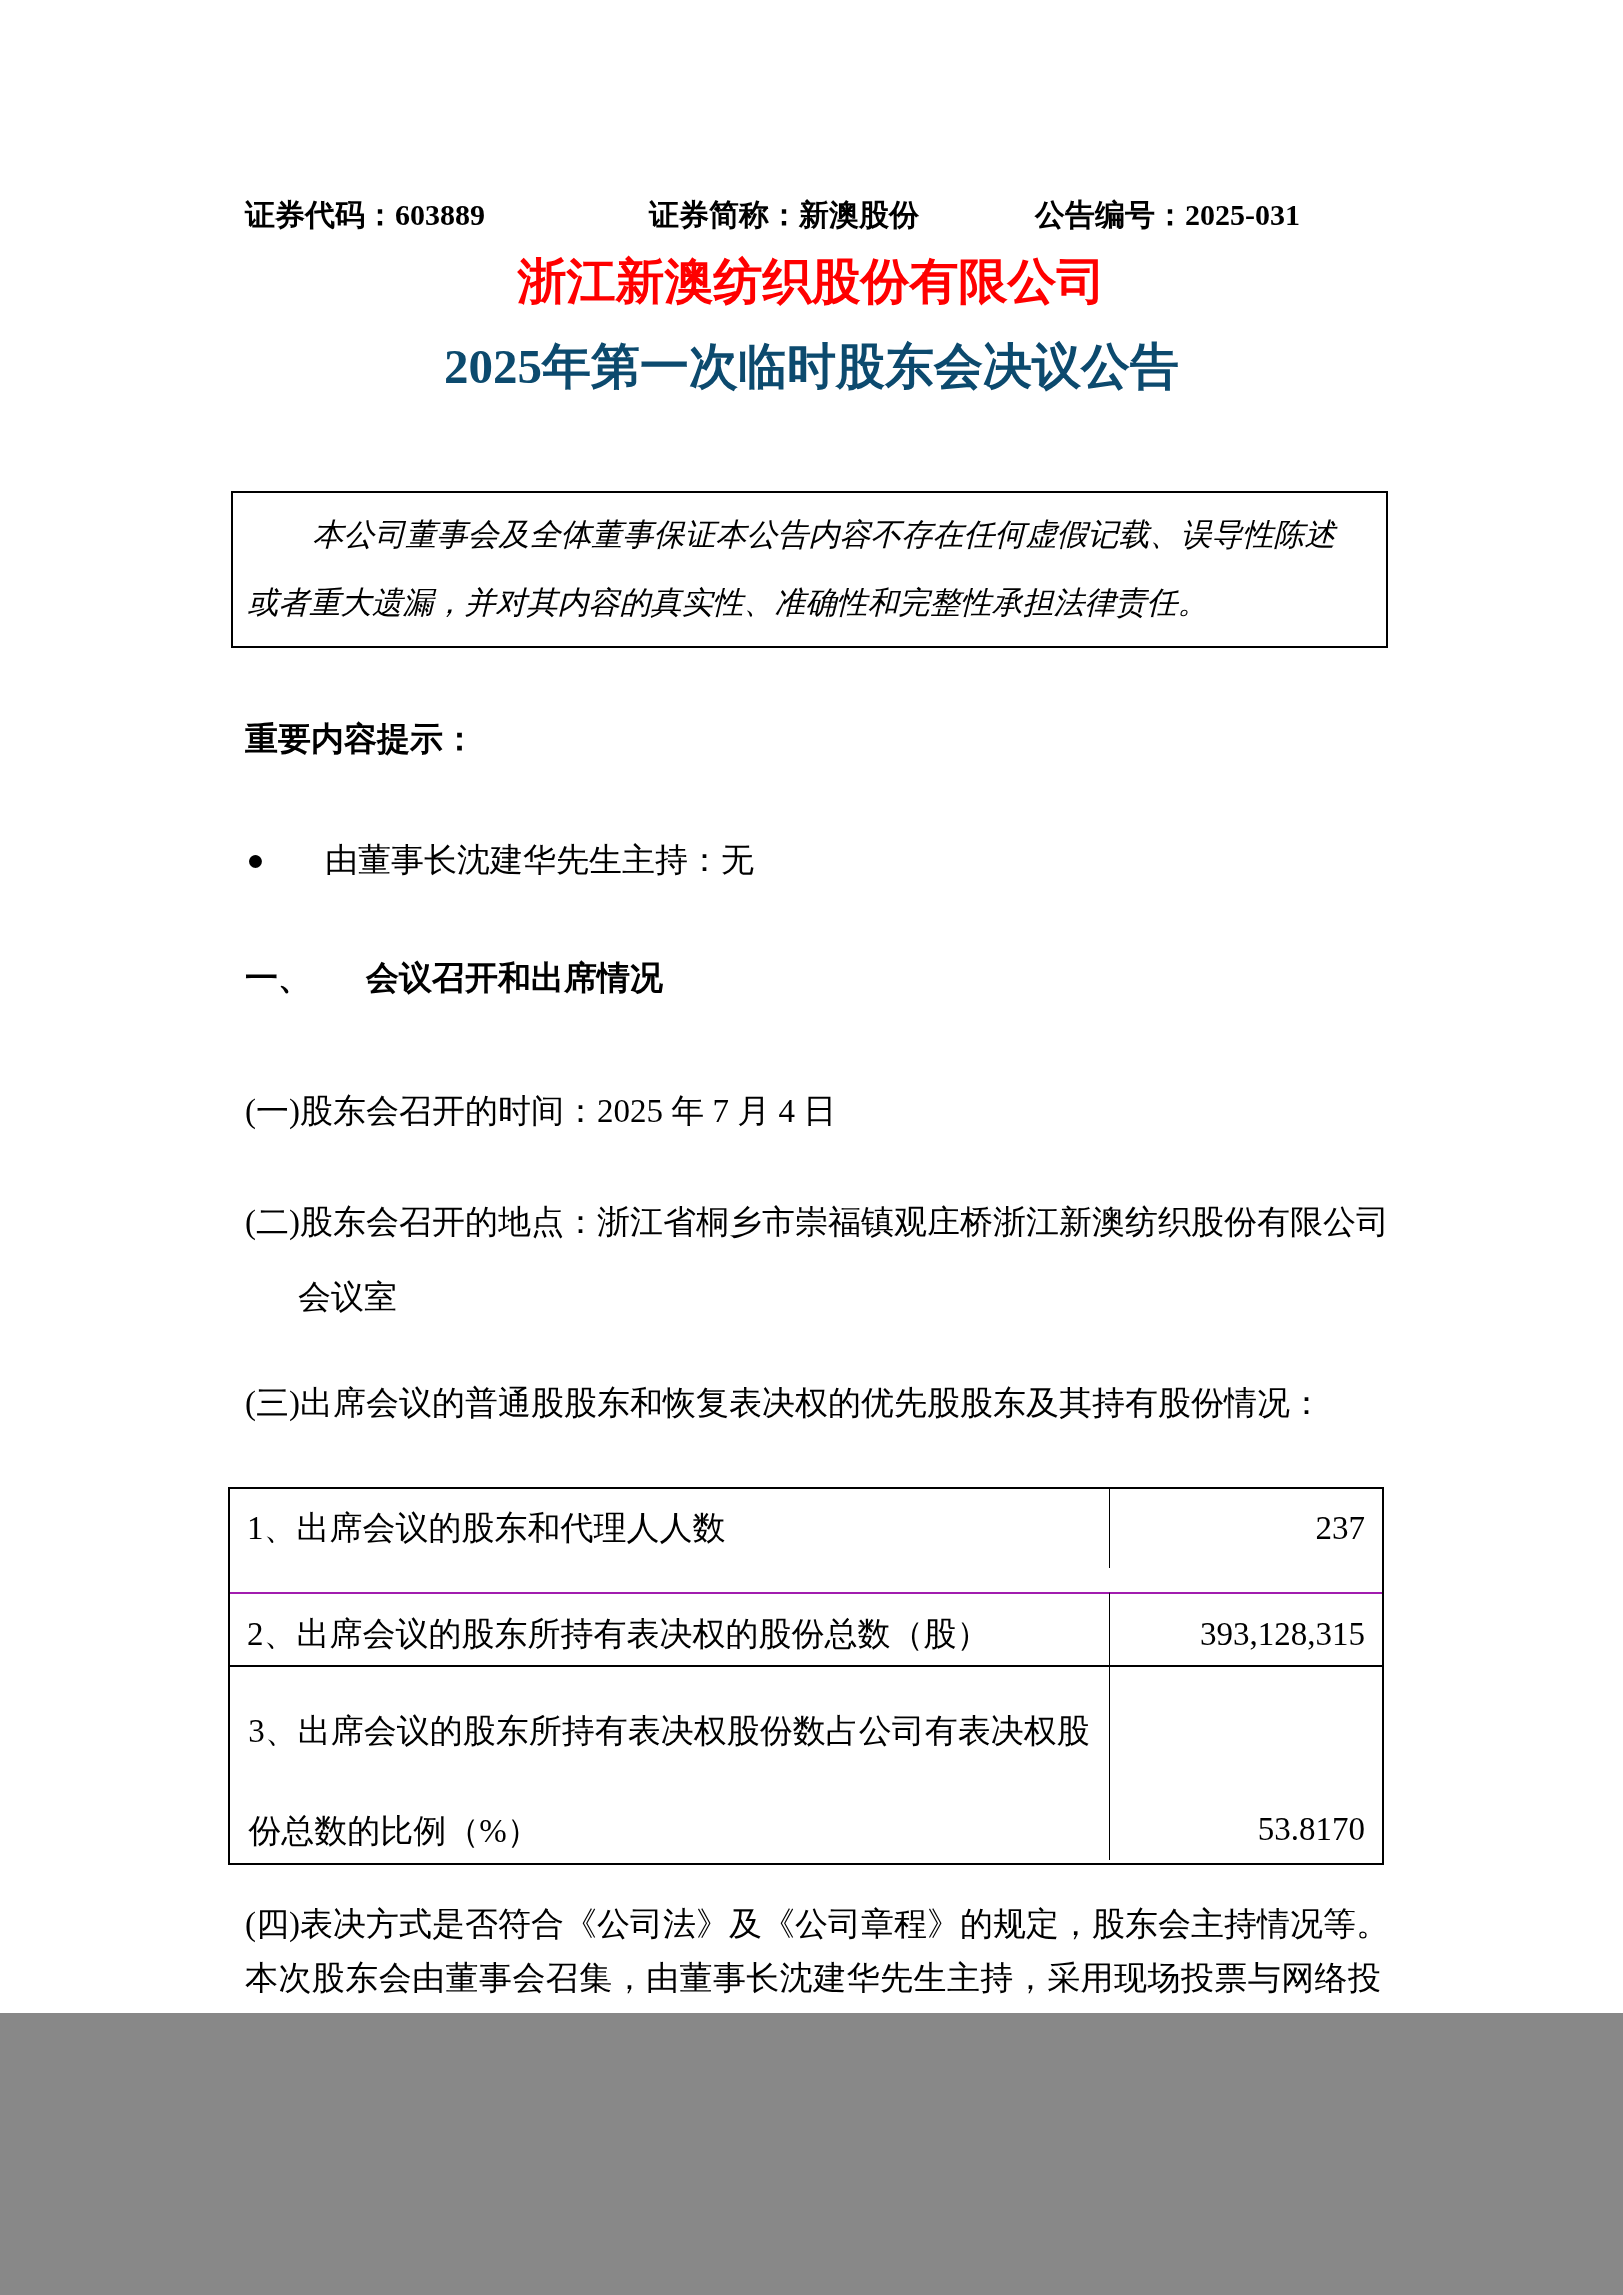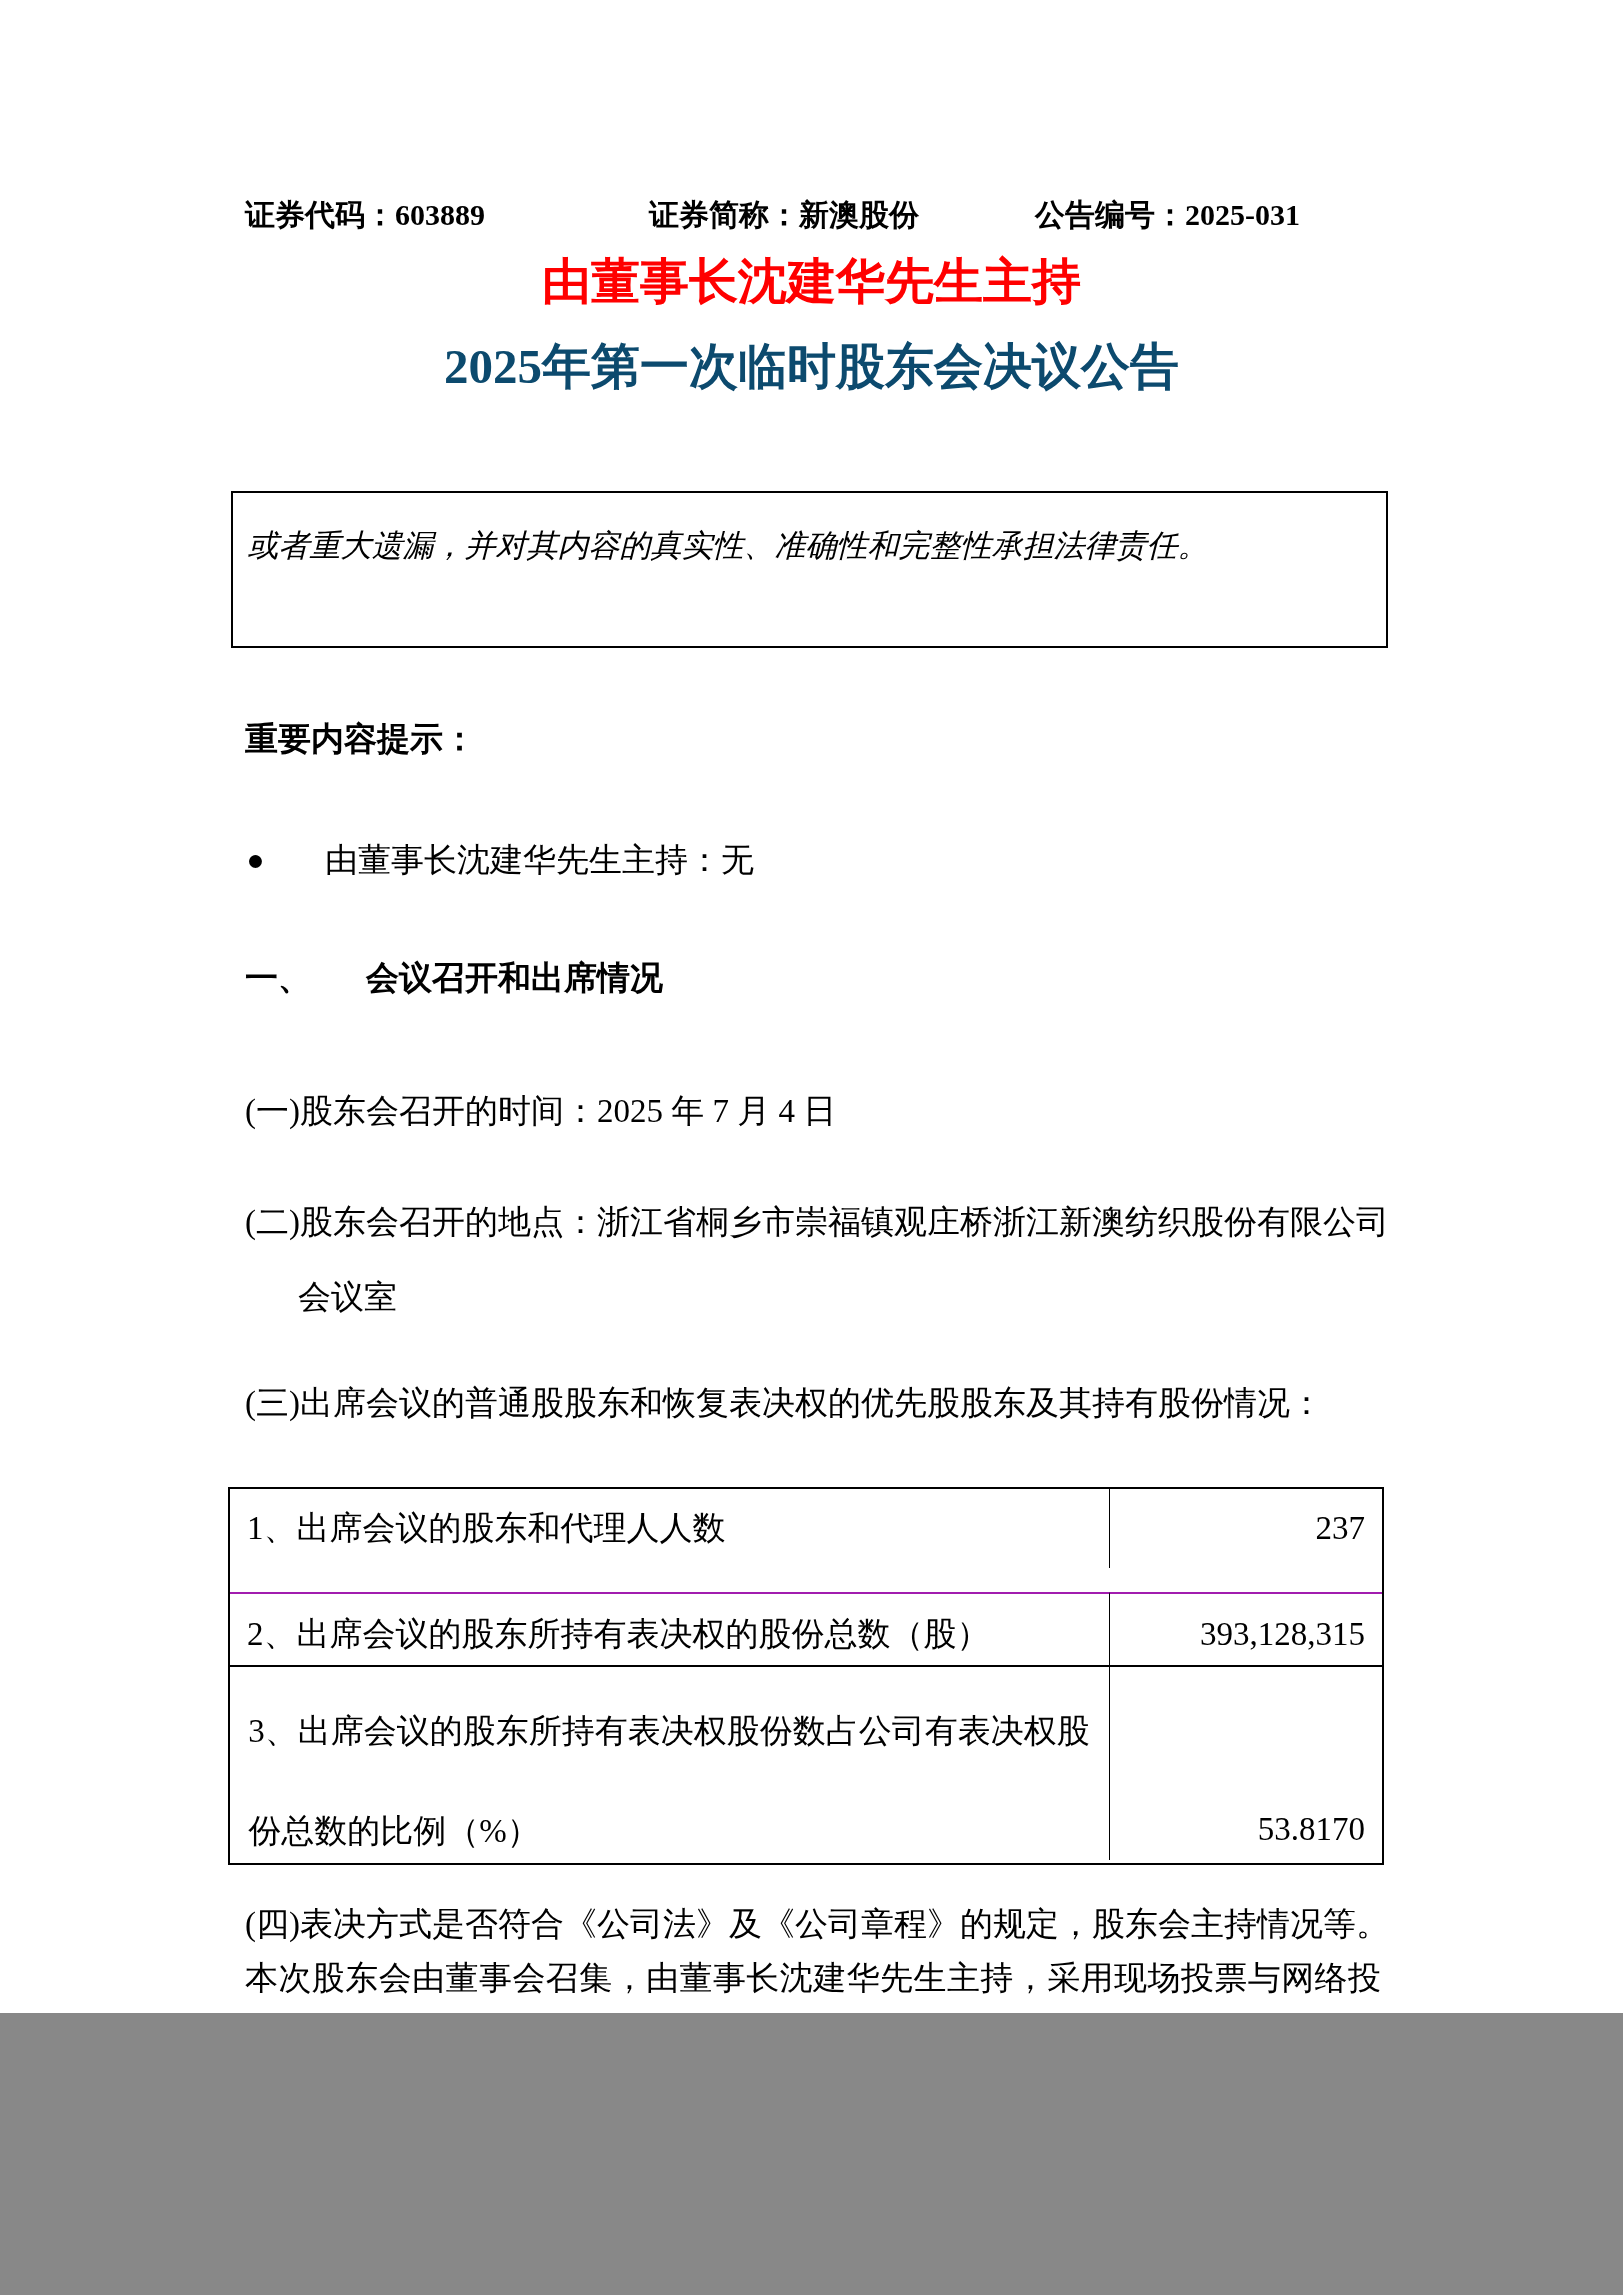--- a/index.html
+++ b/index.html
@@ -62,24 +62,25 @@
 <body>
 
 <div class="page">
 
   <div class="abs doc-header">
     <span class="hd-code">证券代码：603889</span>
     <span class="hd-short">证券简称：新澳股份</span>
     <span class="hd-no">公告编号：2025-031</span>
   </div>
 
-  <div class="abs doc-title" style="color:#ff0000;">由董事长沈建华先生主持</div>
+  <div class="abs doc-title" style="color:#ff0000;">浙江新澳纺织股份有限公司</div>
   <div class="abs doc-subtitle" style="color:#0c4a6e;">2025年第一次临时股东会决议公告</div>
 
   <div class="abs disclaimer">
+    <div class="disc-l1">本公司董事会及全体董事保证本公告内容不存在任何虚假记载、误导性陈述</div>
     <div class="disc-l2">或者重大遗漏，并对其内容的真实性、准确性和完整性承担法律责任。</div>
   </div>
 
   <div class="abs important-heading hei">重要内容提示：</div>
 
   <div class="abs bullet-line">
     <span class="bullet-marker">●</span>
     <span class="bullet-text">由董事长沈建华先生主持：无</span>
   </div>
 

